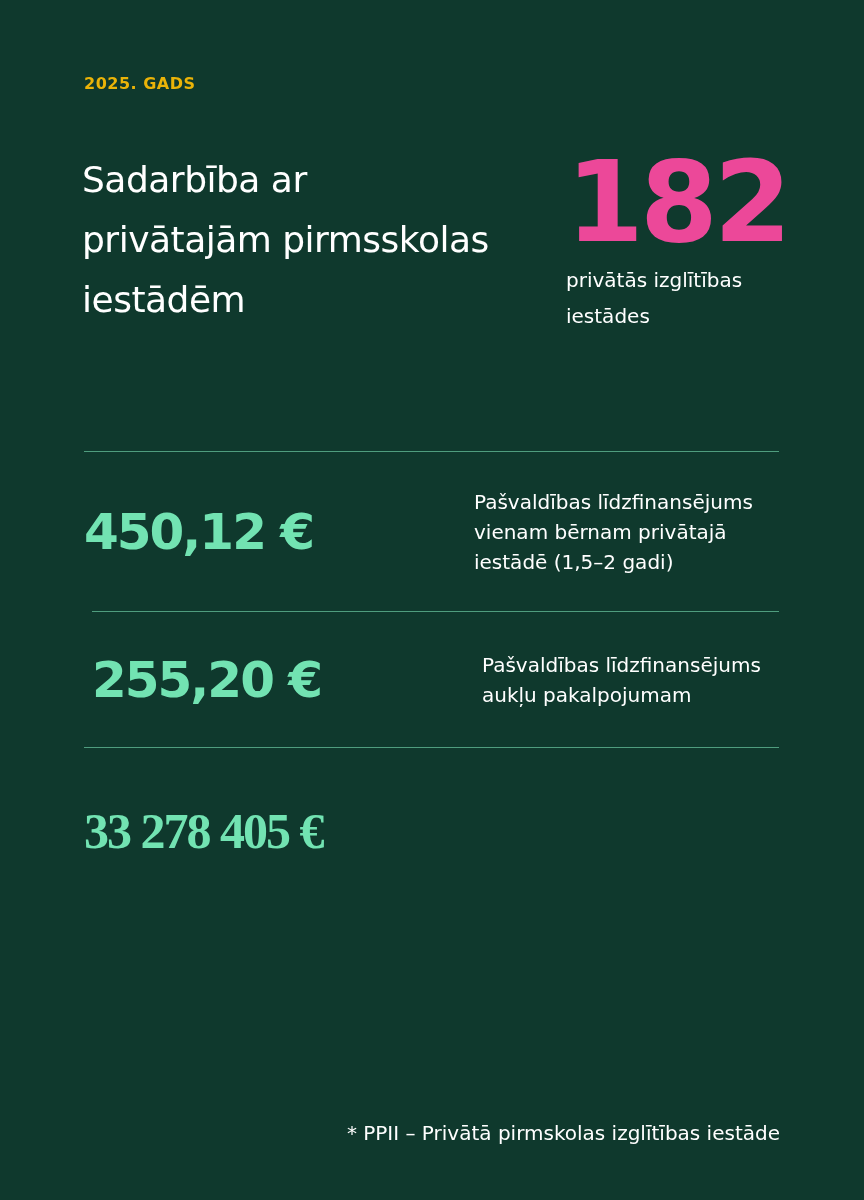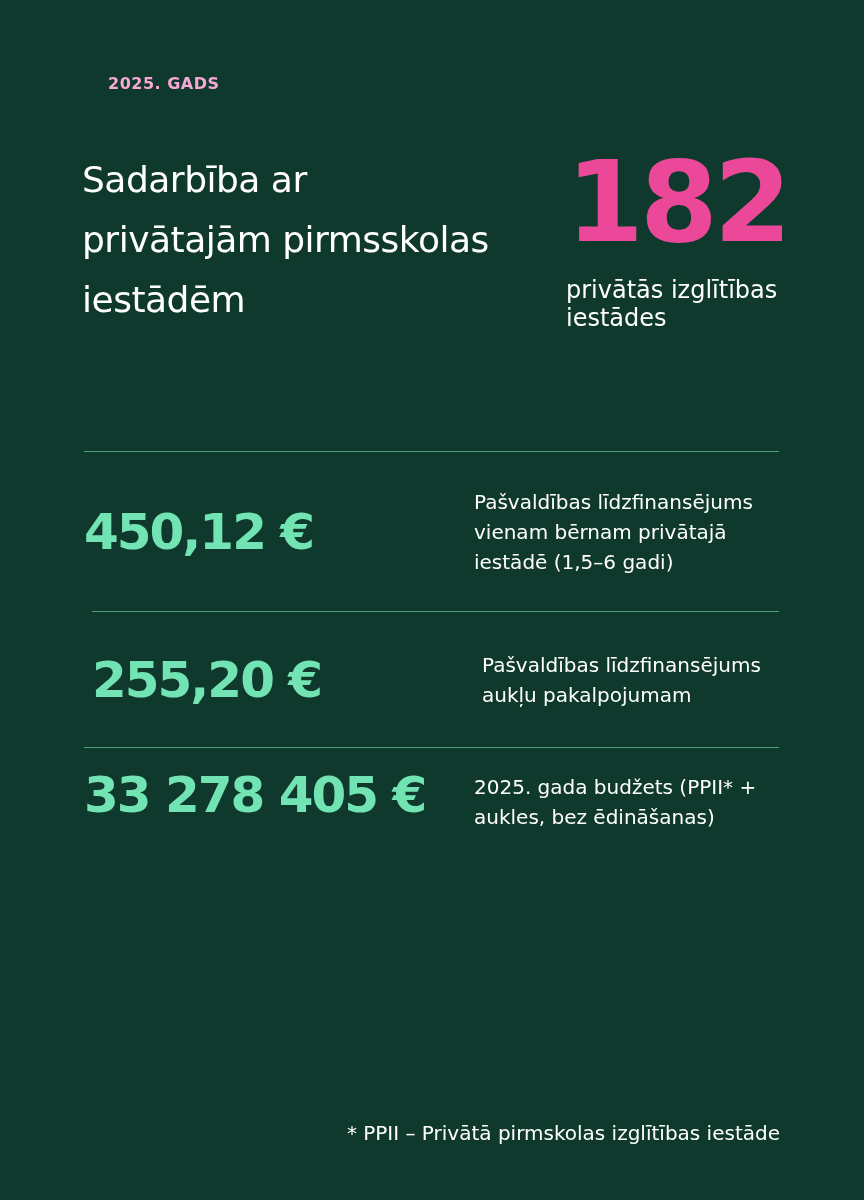--- a/index.html
+++ b/index.html
@@ -15,22 +15,21 @@
       position: relative;
       overflow: hidden;
     }
     .year-label {
       position: absolute;
       left: 84px;
       top: 74px;
       font-size: 16px;
       font-weight: bold;
       letter-spacing: 0.5px;
-      color: #f9a8d4;
-      margin-left: 24px;
+      color: #eab308;
     }
     .main-title {
       position: absolute;
       left: 82px;
       top: 150px;
       width: 420px;
       font-size: 36px;
       line-height: 60px;
       font-weight: 500;
       color: #ffffff;
@@ -44,23 +43,22 @@
       width: 260px;
     }
     .hero-number {
       font-size: 112px;
       line-height: 120px;
       font-weight: bold;
       color: #ec4899;
       letter-spacing: -4px;
     }
     .hero-caption {
-      margin-top: 14px;
-      font-size: 24px;
-      line-height: 28px;
+      font-size: 20px;
+      line-height: 36px;
       color: #ffffff;
     }
     .rows {
       position: absolute;
       left: 84px;
       top: 451px;
       width: 695px;
     }
     .row {
       position: relative;
@@ -79,21 +77,21 @@
     }
     .row .desc {
       flex: 1;
       font-size: 20px;
       line-height: 30px;
       color: #ffffff;
     }
     .row-1 { height: 159px; }
     .row-2 { height: 164px; }
     .row-3 { height: 135px; margin-left: 8px; }
-    .row-4 { height: 150px; align-items: flex-start; padding-top: 24px; box-sizing: border-box; }
+    .row-4 { height: 150px; align-items: flex-start; padding-top: 60px; box-sizing: border-box; font-family: Liberation Serif, serif; }
     .row-4 .value { margin-top: -6px; }
     .footnote {
       position: absolute;
       right: 84px;
       top: 1121px;
       font-size: 20px;
       color: #ffffff;
       font-weight: 500;
     }
   </style>
@@ -106,26 +104,25 @@
   <h1 class="main-title">Sadarbība ar privātajām pirmsskolas iestādēm</h1>
 
   <div class="hero-stat">
     <div class="hero-number">182</div>
     <div class="hero-caption">privātās izglītības iestādes</div>
   </div>
 
   <div class="rows">
     <div class="row row-1">
       <div class="value">450,12 €</div>
-      <div class="desc">Pašvaldības līdzfinansējums vienam bērnam privātajā iestādē (1,5–6 gadi)</div>
+      <div class="desc">Pašvaldības līdzfinansējums vienam bērnam privātajā iestādē (1,5–2 gadi)</div>
     </div>
     <div class="row row-3">
       <div class="value">255,20 €</div>
       <div class="desc">Pašvaldības līdzfinansējums aukļu pakalpojumam</div>
     </div>
     <div class="row row-4">
       <div class="value">33 278 405 €</div>
-      <div class="desc">2025. gada budžets (PPII* + aukles, bez ēdināšanas)</div>
     </div>
   </div>
 
   <div class="footnote">* PPII – Privātā pirmskolas izglītības iestāde</div>
 </div>
 
 </body></html>

